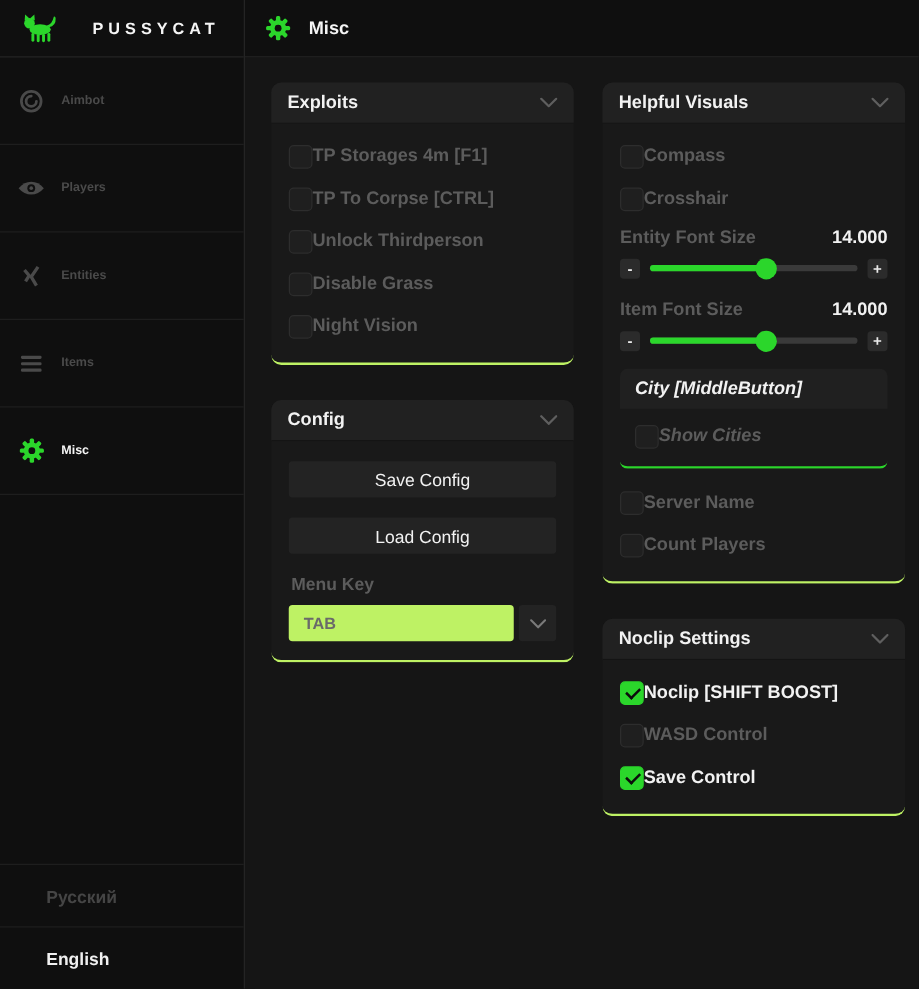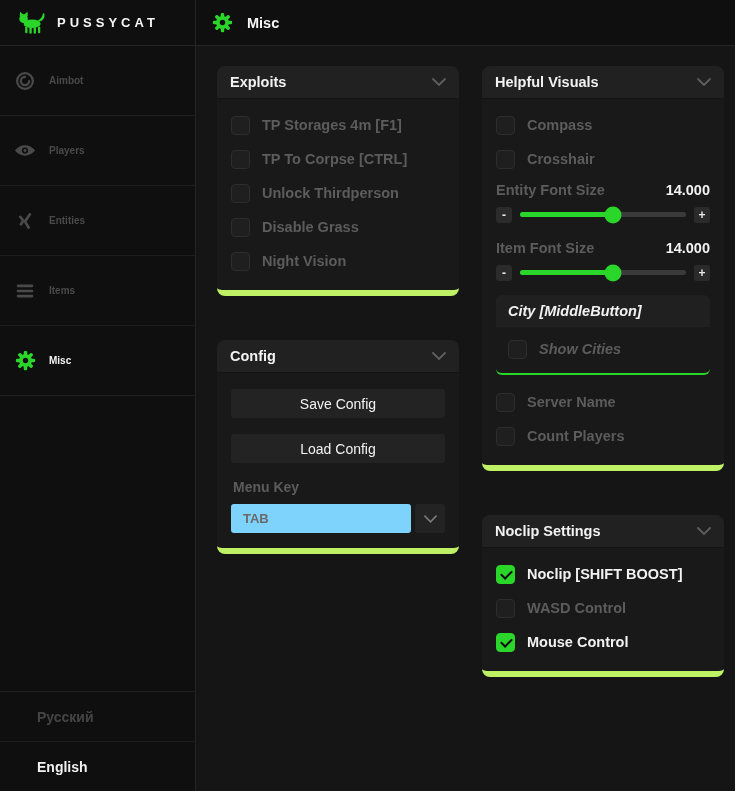--- a/index.html
+++ b/index.html
@@ -13,21 +13,21 @@
   .app { display:flex; width:735px; height:791px; }
 
   
   .sidebar {
     width:196px; flex:none; background:#0f0f0f;
     border-right:1px solid #242424;
     display:flex; flex-direction:column;
   }
   .logo-row {
     height:46px; flex:none; border-bottom:1px solid #242424;
-    display:flex; align-items:center; gap:9px; padding-left:17px;
+    display:flex; align-items:center; gap:26px; padding-left:17px;
   }
   .logo-row .cat { width:31px; height:25px; color:#2bd62b; flex:none; }
   .brand-name { color:#f5f5f5; font-weight:bold; font-size:13px; letter-spacing:4px; }
 
   .nav-item {
     height:70px; flex:none; border-bottom:1px solid #1e1e1e;
     display:flex; align-items:center; gap:13px; padding-left:14px; cursor:pointer;
   }
   .nav-item .nicon { width:22px; height:22px; color:#4a4a4a; display:flex; align-items:center; justify-content:center; }
   .nav-item .nlabel { font-size:10px; font-weight:bold; color:#4a4a4a; }
@@ -55,34 +55,34 @@
   .content {
     flex:1; background:#151515; overflow:hidden;
     padding:20px 12px 0 21px;
     display:flex; gap:23px; align-items:flex-start;
   }
   .col { width:242px; flex:none; display:flex; flex-direction:column; }
 
   
   .panel {
     background:#191919; border-radius:8px;
-    border-bottom:6px solid #bef264;
-    margin-bottom:44px; width:100%;
+    border-bottom:2px solid #bef264;
+    margin-bottom:28px; width:100%;
   }
   .panel-head {
     background:#212121; height:33px; border-radius:8px 8px 0 0;
     display:flex; align-items:center; justify-content:space-between;
     padding:0 13px; cursor:pointer; border-bottom:1px solid #141414;
   }
   .panel-title { color:#f2f2f2; font-weight:bold; font-size:14.5px; }
   .chev { color:#5f5f5f; display:flex; }
   .panel-body { padding:9px 14px 12px; }
 
   
-  .cbrow { display:flex; align-items:center; gap:12px; height:34px; cursor:pointer; }
+  .cbrow { display:flex; align-items:center; height:34px; cursor:pointer; }
   .cb {
     width:19px; height:19px; border-radius:4px; flex:none; position:relative;
     background:#1f1f1f; border:1px solid #2d2d2d;
   }
   .cbrow[data-checked="true"] .cb { background:#2bd62b; border-color:#2bd62b; }
   .cbrow[data-checked="true"] .cb::after {
     content:""; position:absolute; left:3.5px; top:4px;
     width:9px; height:5px;
     border-left:2.6px solid #0c0c0c; border-bottom:2.6px solid #0c0c0c;
     transform:rotate(-45deg);
@@ -93,21 +93,21 @@
   
   .body-config { padding-top:16px; }
   .btn {
     display:block; width:100%; height:29px; margin:0 0 16px;
     background:#232323; border:none; border-radius:3px;
     color:#f2f2f2; font-weight:normal; font-size:14px; font-family:inherit; cursor:pointer;
   }
   .field-label { color:#5c5c5c; font-weight:bold; font-size:14px; margin:3px 0 9px 2px; }
   .select-row { display:flex; gap:4px; margin-bottom:3px; }
   .select-box {
-    flex:1; height:29px; background:#7dd3fc; border-radius:3px;
+    flex:1; height:29px; background:#bef264; border-radius:3px;
     display:flex; align-items:center; padding-left:12px;
     color:#6a6a6a; font-weight:bold; font-size:13px; cursor:pointer;
   }
   .select-btn {
     width:30px; height:29px; flex:none; background:#232323; border-radius:3px;
     display:flex; align-items:center; justify-content:center; cursor:pointer;
   }
 
   
   .slider-group { margin:3px 0 9px; }
@@ -385,21 +385,21 @@
             <div class="cbrow" data-checked="true">
               <span class="cb"></span>
               <span class="cblabel">Noclip [SHIFT BOOST]</span>
             </div>
             <div class="cbrow" data-checked="false">
               <span class="cb"></span>
               <span class="cblabel">WASD Control</span>
             </div>
             <div class="cbrow" data-checked="true">
               <span class="cb"></span>
-              <span class="cblabel">Mouse Control</span>
+              <span class="cblabel">Save Control</span>
             </div>
           </div>
         </section>
       </div>
 
     </div>
   </div>
 </div>
 
 </body></html>

